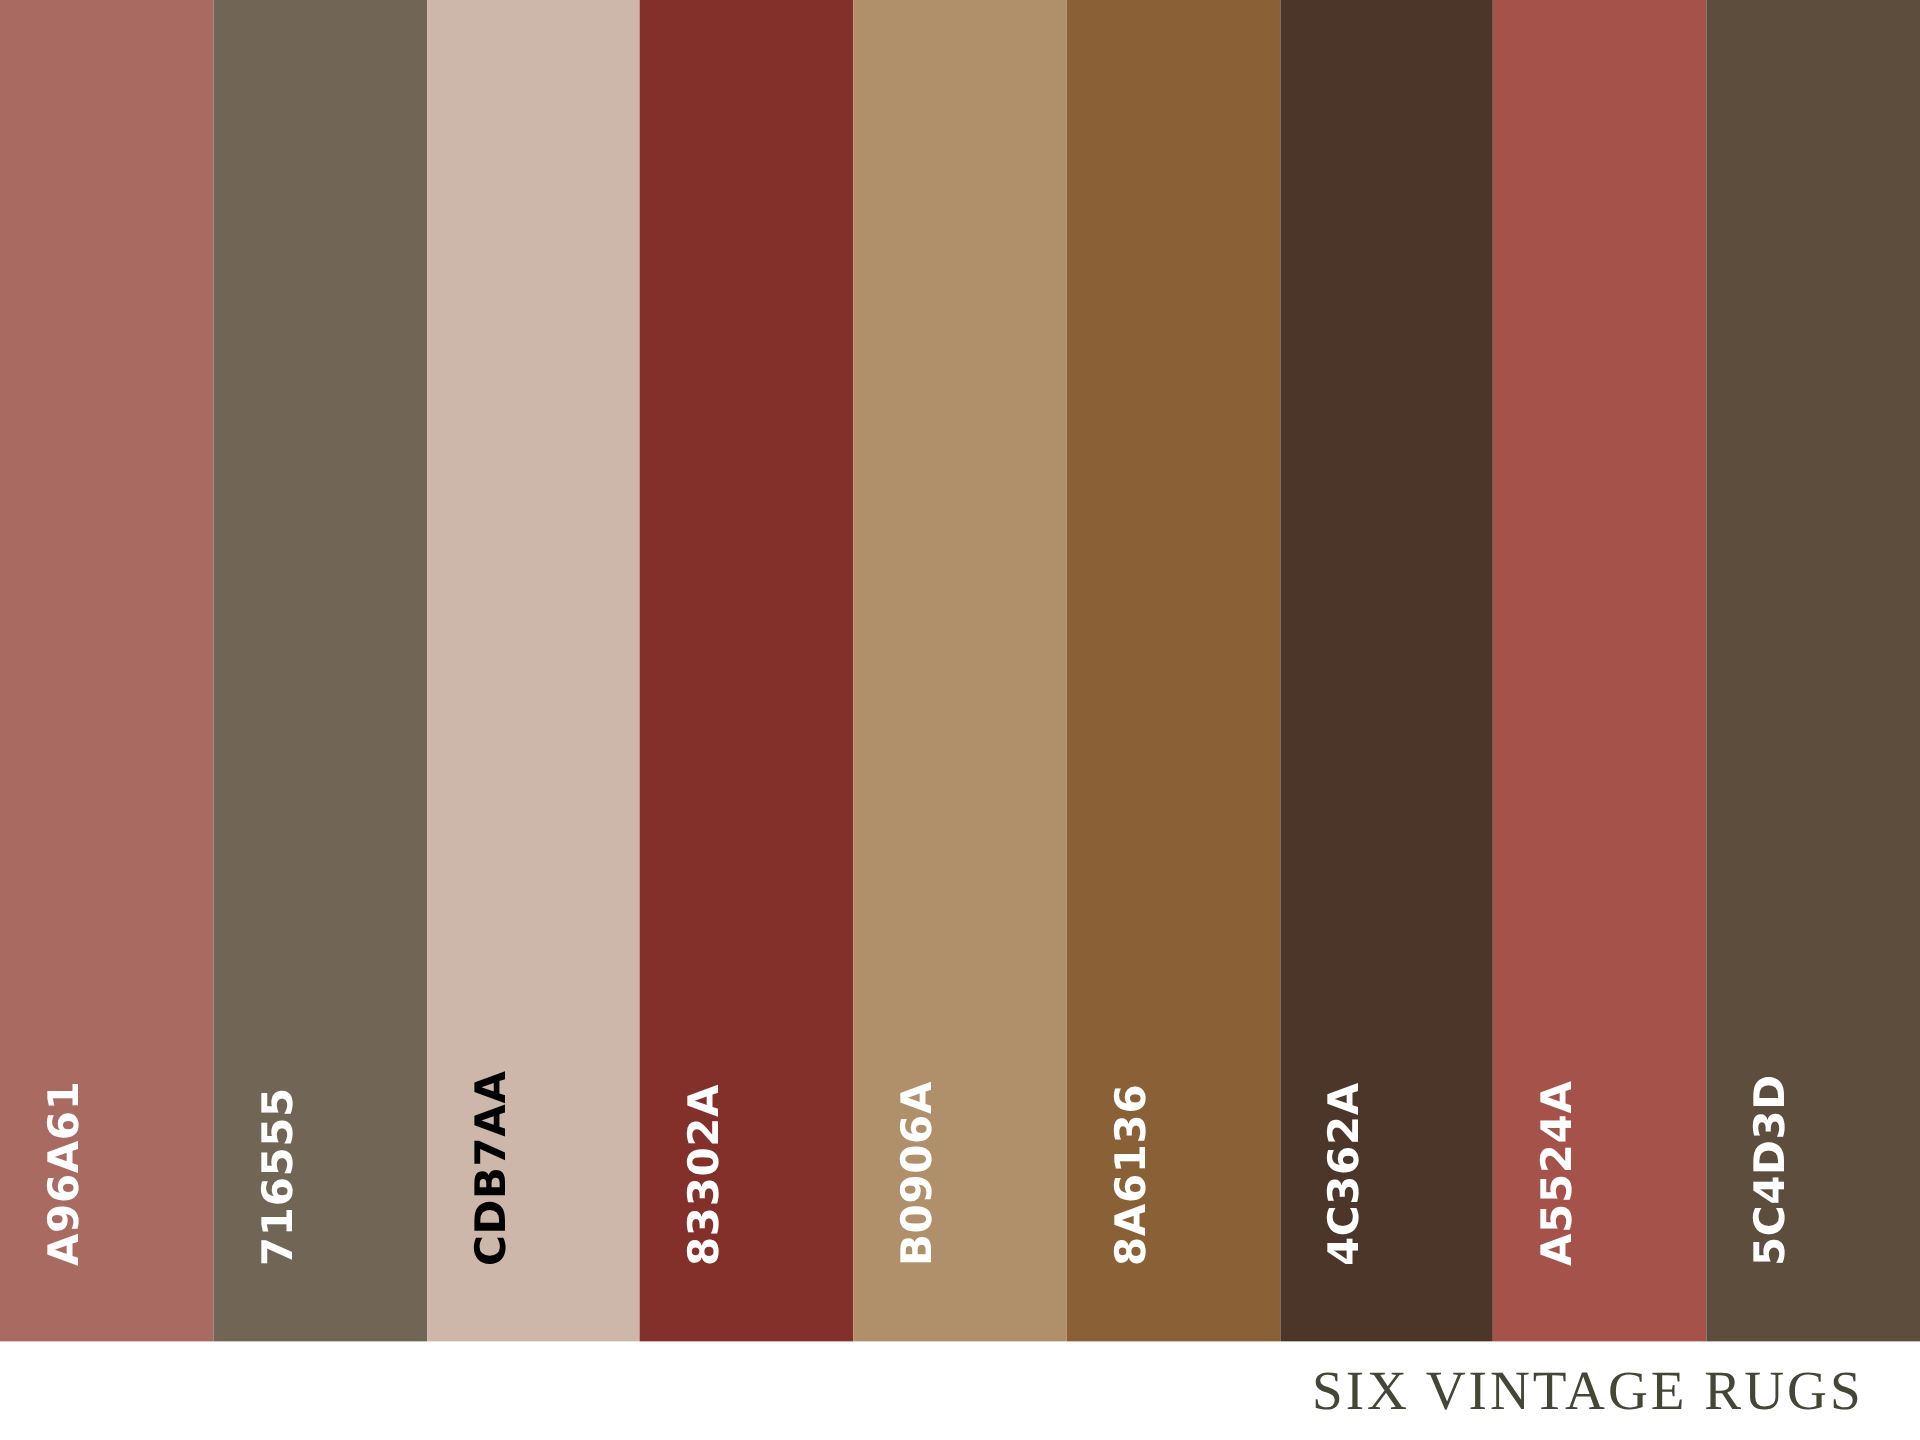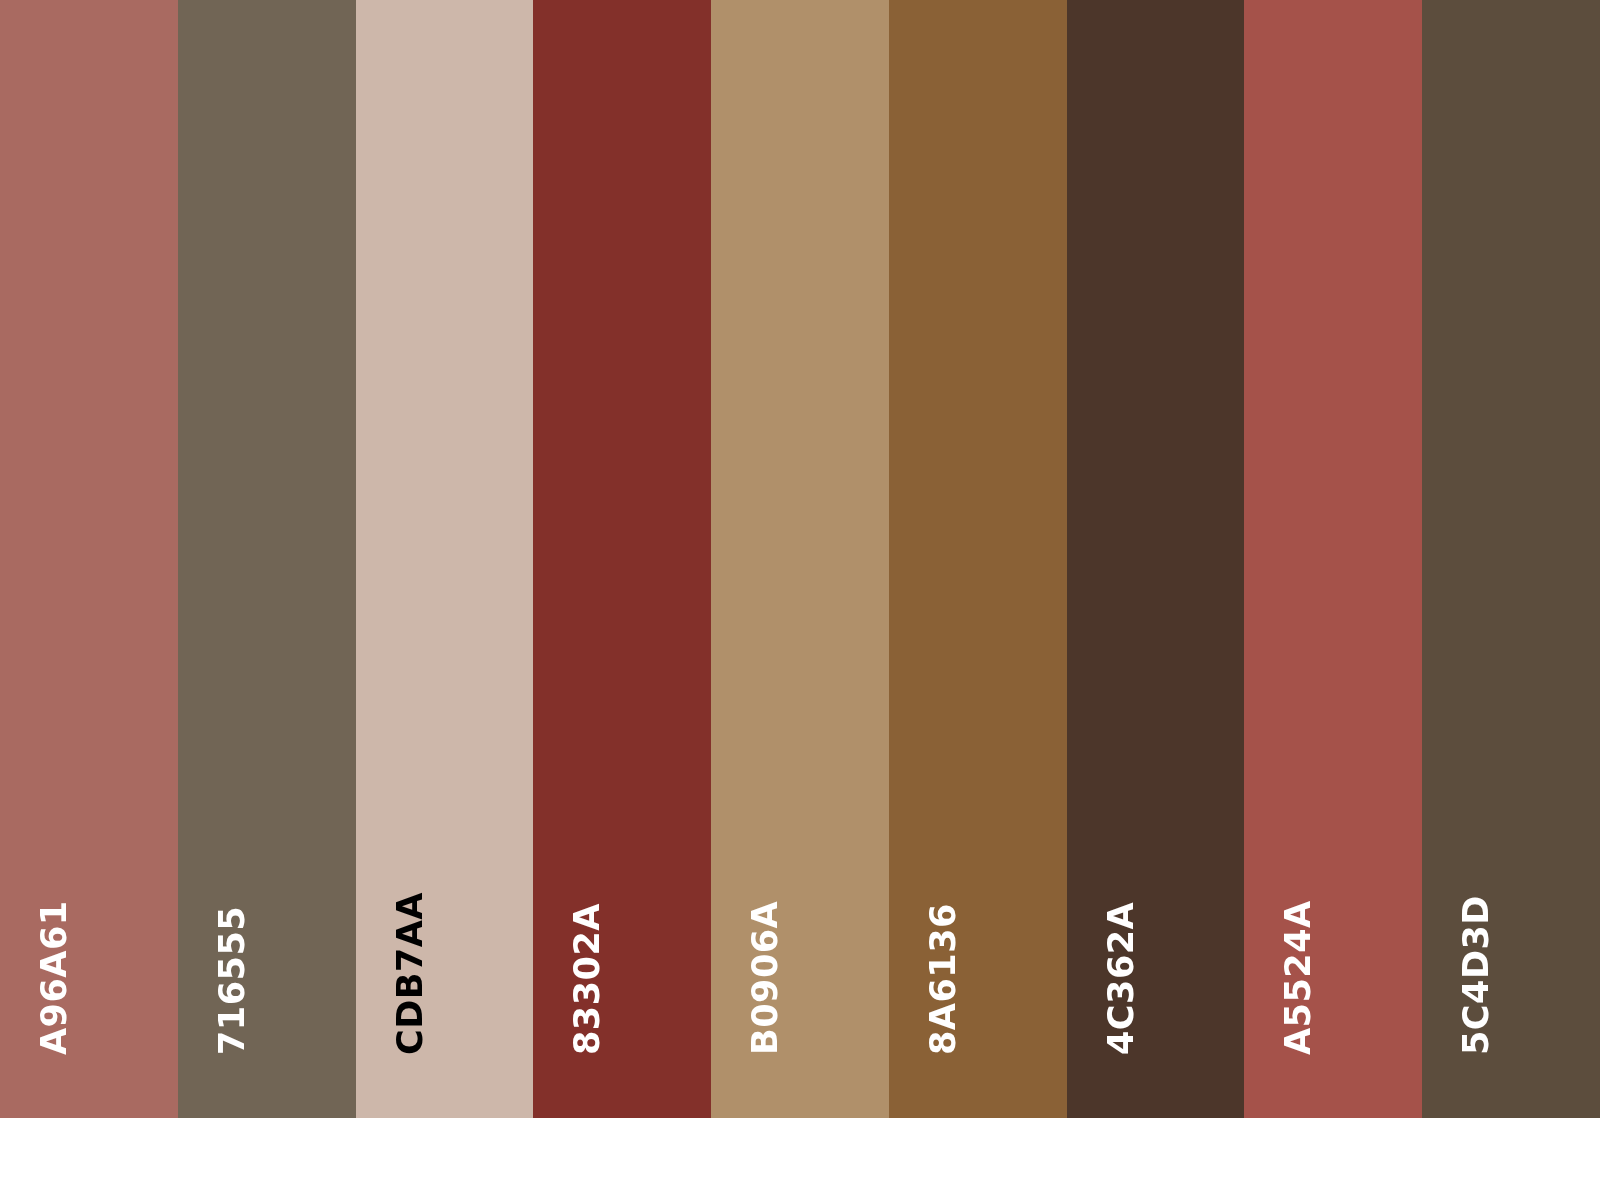--- a/index.html
+++ b/index.html
@@ -139,14 +139,17 @@
     </div>
 
     <div class="swatch-column" style="background-color: rgb(92, 77, 61);">
       <div class="swatch-label">
         <span class="swatch-label-text" style="color: rgb(255, 255, 255);">5C4D3D</span>
       </div>
     </div>
 
   </div>
 
+  <div id="footer-bar">
+    <div id="brand-wordmark" style="color: rgb(67, 71, 54);">SIX VINTAGE RUGS</div>
+  </div>
 
 </div>
 
 </body></html>

